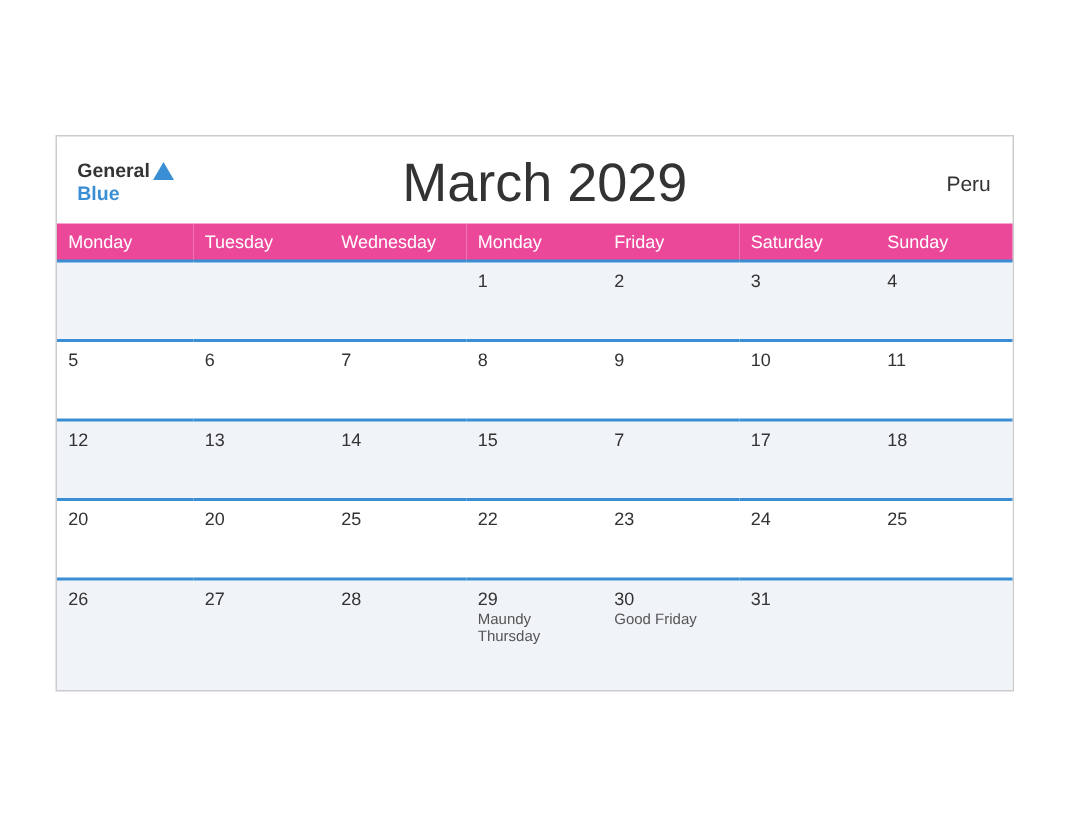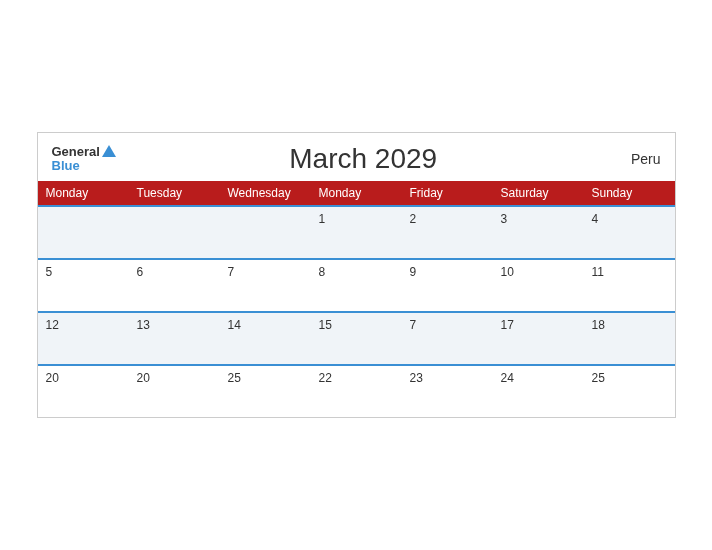--- a/index.html
+++ b/index.html
@@ -47,38 +47,38 @@
       height: 0;
       border-left: 7px solid transparent;
       border-right: 7px solid transparent;
       border-bottom: 12px solid #3a8fd4;
       margin-left: 2px;
       vertical-align: middle;
       position: relative;
       top: -1px;
     }
     .calendar-title {
-      font-size: 28px;
+      font-size: 36px;
       color: #333;
       font-weight: normal;
       text-align: center;
       flex: 1;
     }
     .country-label {
       font-size: 14px;
       color: #333;
       text-align: right;
       min-width: 50px;
     }
     .calendar-grid {
       width: 100%;
       border-collapse: collapse;
     }
     .calendar-grid thead tr {
-      background-color: #b91c1c;
+      background-color: #ec4899;
     }
     .calendar-grid thead th {
       color: #fff;
       font-size: 12px;
       font-weight: normal;
       padding: 5px 8px;
       text-align: left;
       border: none;
       width: calc(100% / 7);
     }
@@ -224,15 +224,38 @@
           <td>
             <span class="day-number">23</span>
           </td>
           <td>
             <span class="day-number">24</span>
           </td>
           <td>
             <span class="day-number">25</span>
           </td>
         </tr>
+        <tr>
+          <td>
+            <span class="day-number">26</span>
+          </td>
+          <td>
+            <span class="day-number">27</span>
+          </td>
+          <td>
+            <span class="day-number">28</span>
+          </td>
+          <td>
+            <span class="day-number">29</span>
+            <span class="holiday-label">Maundy Thursday</span>
+          </td>
+          <td>
+            <span class="day-number">30</span>
+            <span class="holiday-label">Good Friday</span>
+          </td>
+          <td>
+            <span class="day-number">31</span>
+          </td>
+          <td class="empty-cell"></td>
+        </tr>
       </tbody>
   </table>
 </div>
 
 </body></html>

